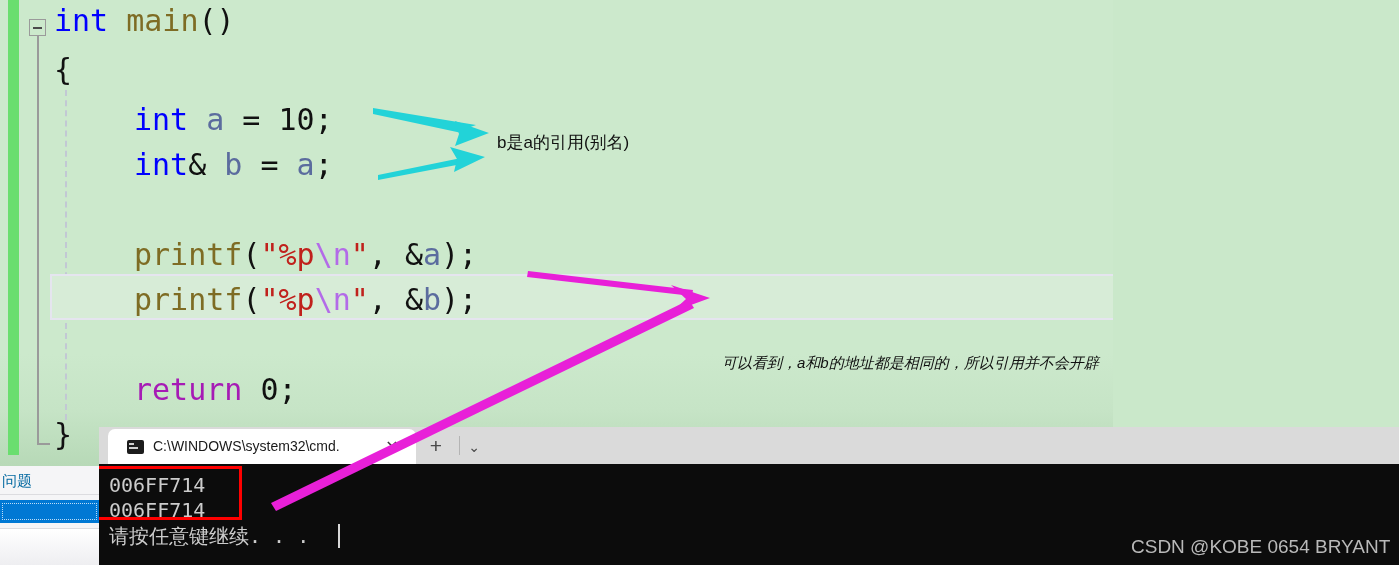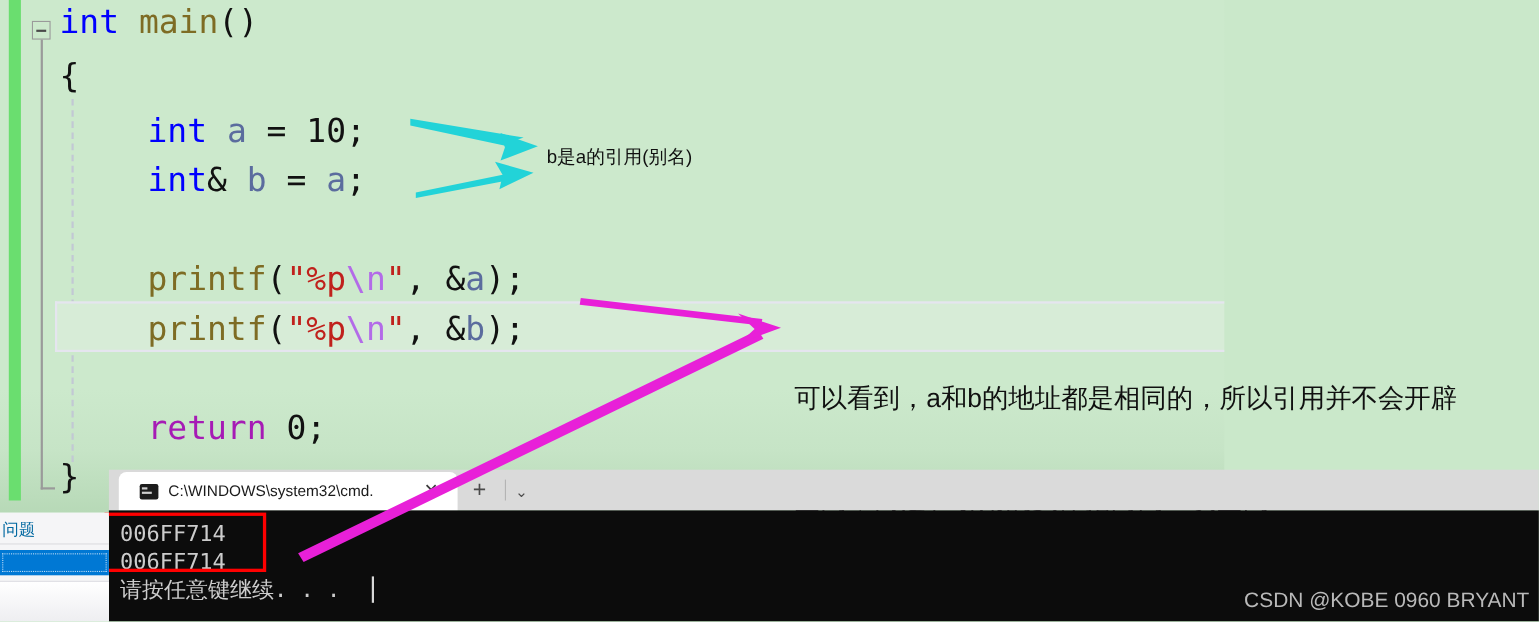--- a/index.html
+++ b/index.html
@@ -74,21 +74,21 @@
   }
 
   
   .anno {
     position:absolute;
     font-family:"Liberation Sans", sans-serif;
     color:#101010;
     white-space:pre;
   }
   #anno-ref { left:497px; top:131px; font-size:17px; }
-  #anno-addr { left:722px; top:285px; font-size:24px; line-height:31px; }
+  #anno-addr { left:722px; top:285px; font-size:15px; line-height:31px;font-style:italic; }
 
   
   #arrows { position:absolute; left:0; top:0; width:1399px; height:565px; pointer-events:none; }
 
   
   #terminal {
     position:absolute; left:99px; top:427px; width:1300px; height:138px;
   }
   .term-titlebar {
     position:absolute; left:0; top:0; width:1300px; height:37px;
@@ -219,21 +219,21 @@
     <div class="term-dropdown">⌄</div>
   </div>
   <div class="term-body">
     <div class="term-line" id="tl0">006FF714</div>
     <div class="term-line" id="tl1">006FF714</div>
     <div class="term-line" id="tl2">请按任意键继续. . .</div>
   </div>
 </div>
 <div class="term-cursor"></div>
 <div class="red-box"></div>
-<div id="watermark">CSDN @KOBE 0960 BRYANT</div>
+<div id="watermark">CSDN @KOBE 0654 BRYANT</div>
 
 <div id="problems"></div>
 <div class="prob-label">问题</div>
 <div class="prob-sep1"></div>
 <div class="prob-row-sel"></div>
 <div class="prob-sep2"></div>
 <div class="prob-bottom"></div>
 
 <svg id="arrows" viewBox="0 0 1399 565">
 

